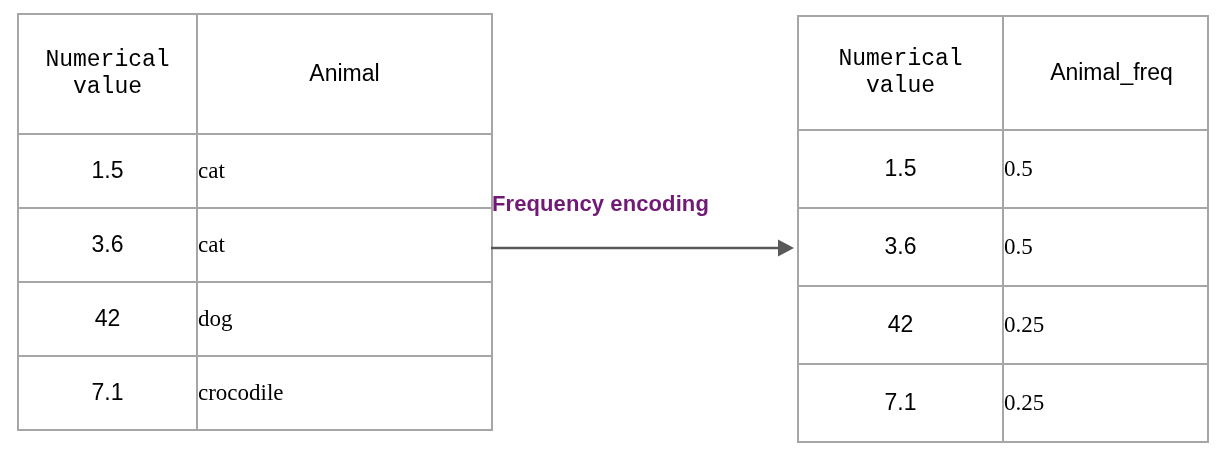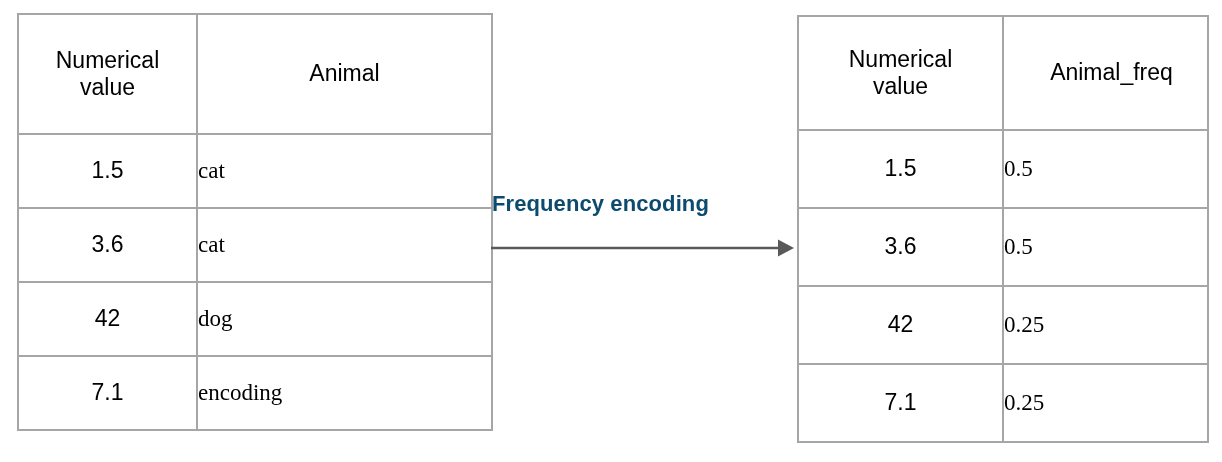--- a/index.html
+++ b/index.html
@@ -74,20 +74,21 @@
   .cell-text {
     text-align: left;
     padding-left: 14px;
     padding-bottom: 12px;
     font-family: Liberation Serif, serif;
   }
   .hdr-num {
     text-align: center;
     padding-bottom: 14px;
     white-space: pre-line;
+    font-family: Liberation Mono, monospace;
   }
   .hdr-text {
     padding-bottom: 14px;
   }
   #table-result .hdr-text { text-align: center; padding-left: 12px; }
 
   
   #transform-arrow {
     position: absolute;
     left: 488px;
@@ -97,21 +98,21 @@
   }
 
   
   #arrow-label {
     position: absolute;
     left: 492px;
     top: 191px;
     width: 300px;
     font-size: 22px;
     font-weight: bold;
-    color: #0c4a6e;
+    color: #701a75;
     letter-spacing: 0.1px;
     white-space: nowrap;
   }
 </style>
 </head>
 <body>
 
 <div class="stage">
 
   <table class="data-table" id="table-source">
@@ -134,21 +135,21 @@
       <tr class="body-row">
         <td class="cell-num">3.6</td>
         <td class="cell-text">cat</td>
       </tr>
       <tr class="body-row">
         <td class="cell-num">42</td>
         <td class="cell-text">dog</td>
       </tr>
       <tr class="body-row">
         <td class="cell-num">7.1</td>
-        <td class="cell-text">encoding</td>
+        <td class="cell-text">crocodile</td>
       </tr>
     </tbody>
   </table>
 
   <div id="arrow-label">Frequency encoding</div>
 
   <svg id="transform-arrow" viewBox="0 0 310 32">
     <line x1="3" y1="16" x2="292" y2="16" stroke="#595959" stroke-width="2.6"></line>
     <polygon points="290,7.5 306,16 290,24.5" fill="#595959"></polygon>
   </svg>

